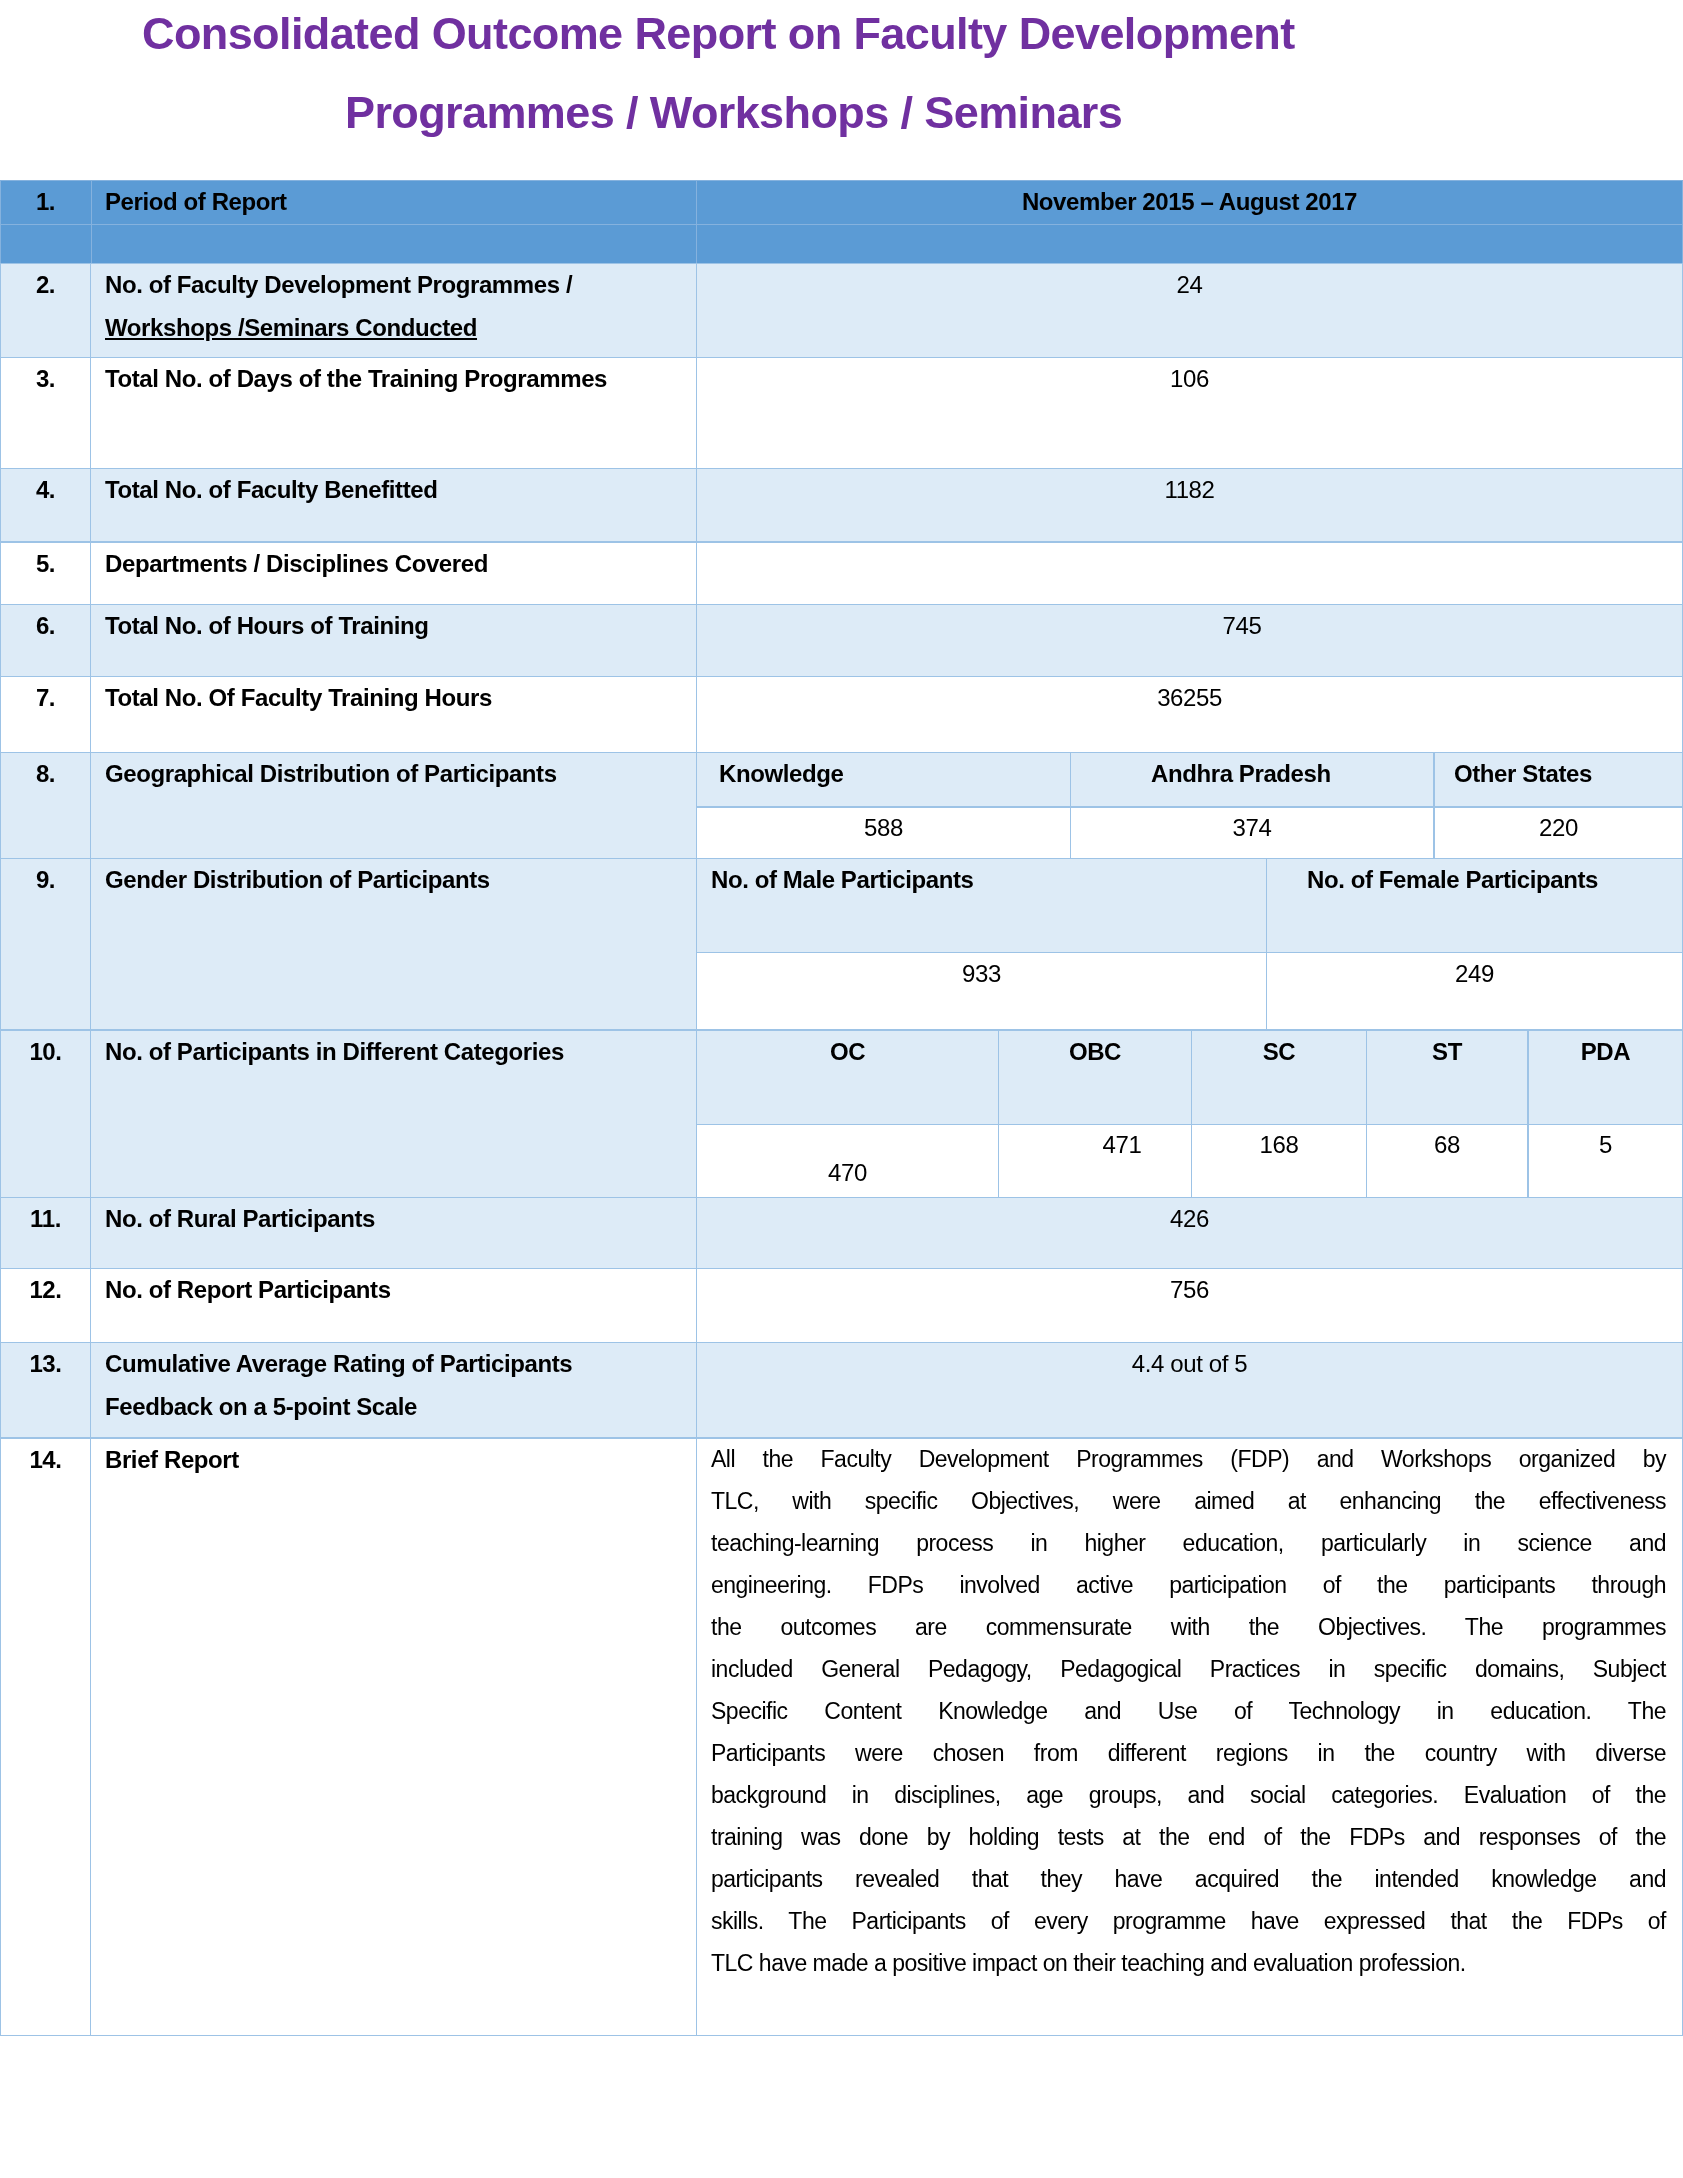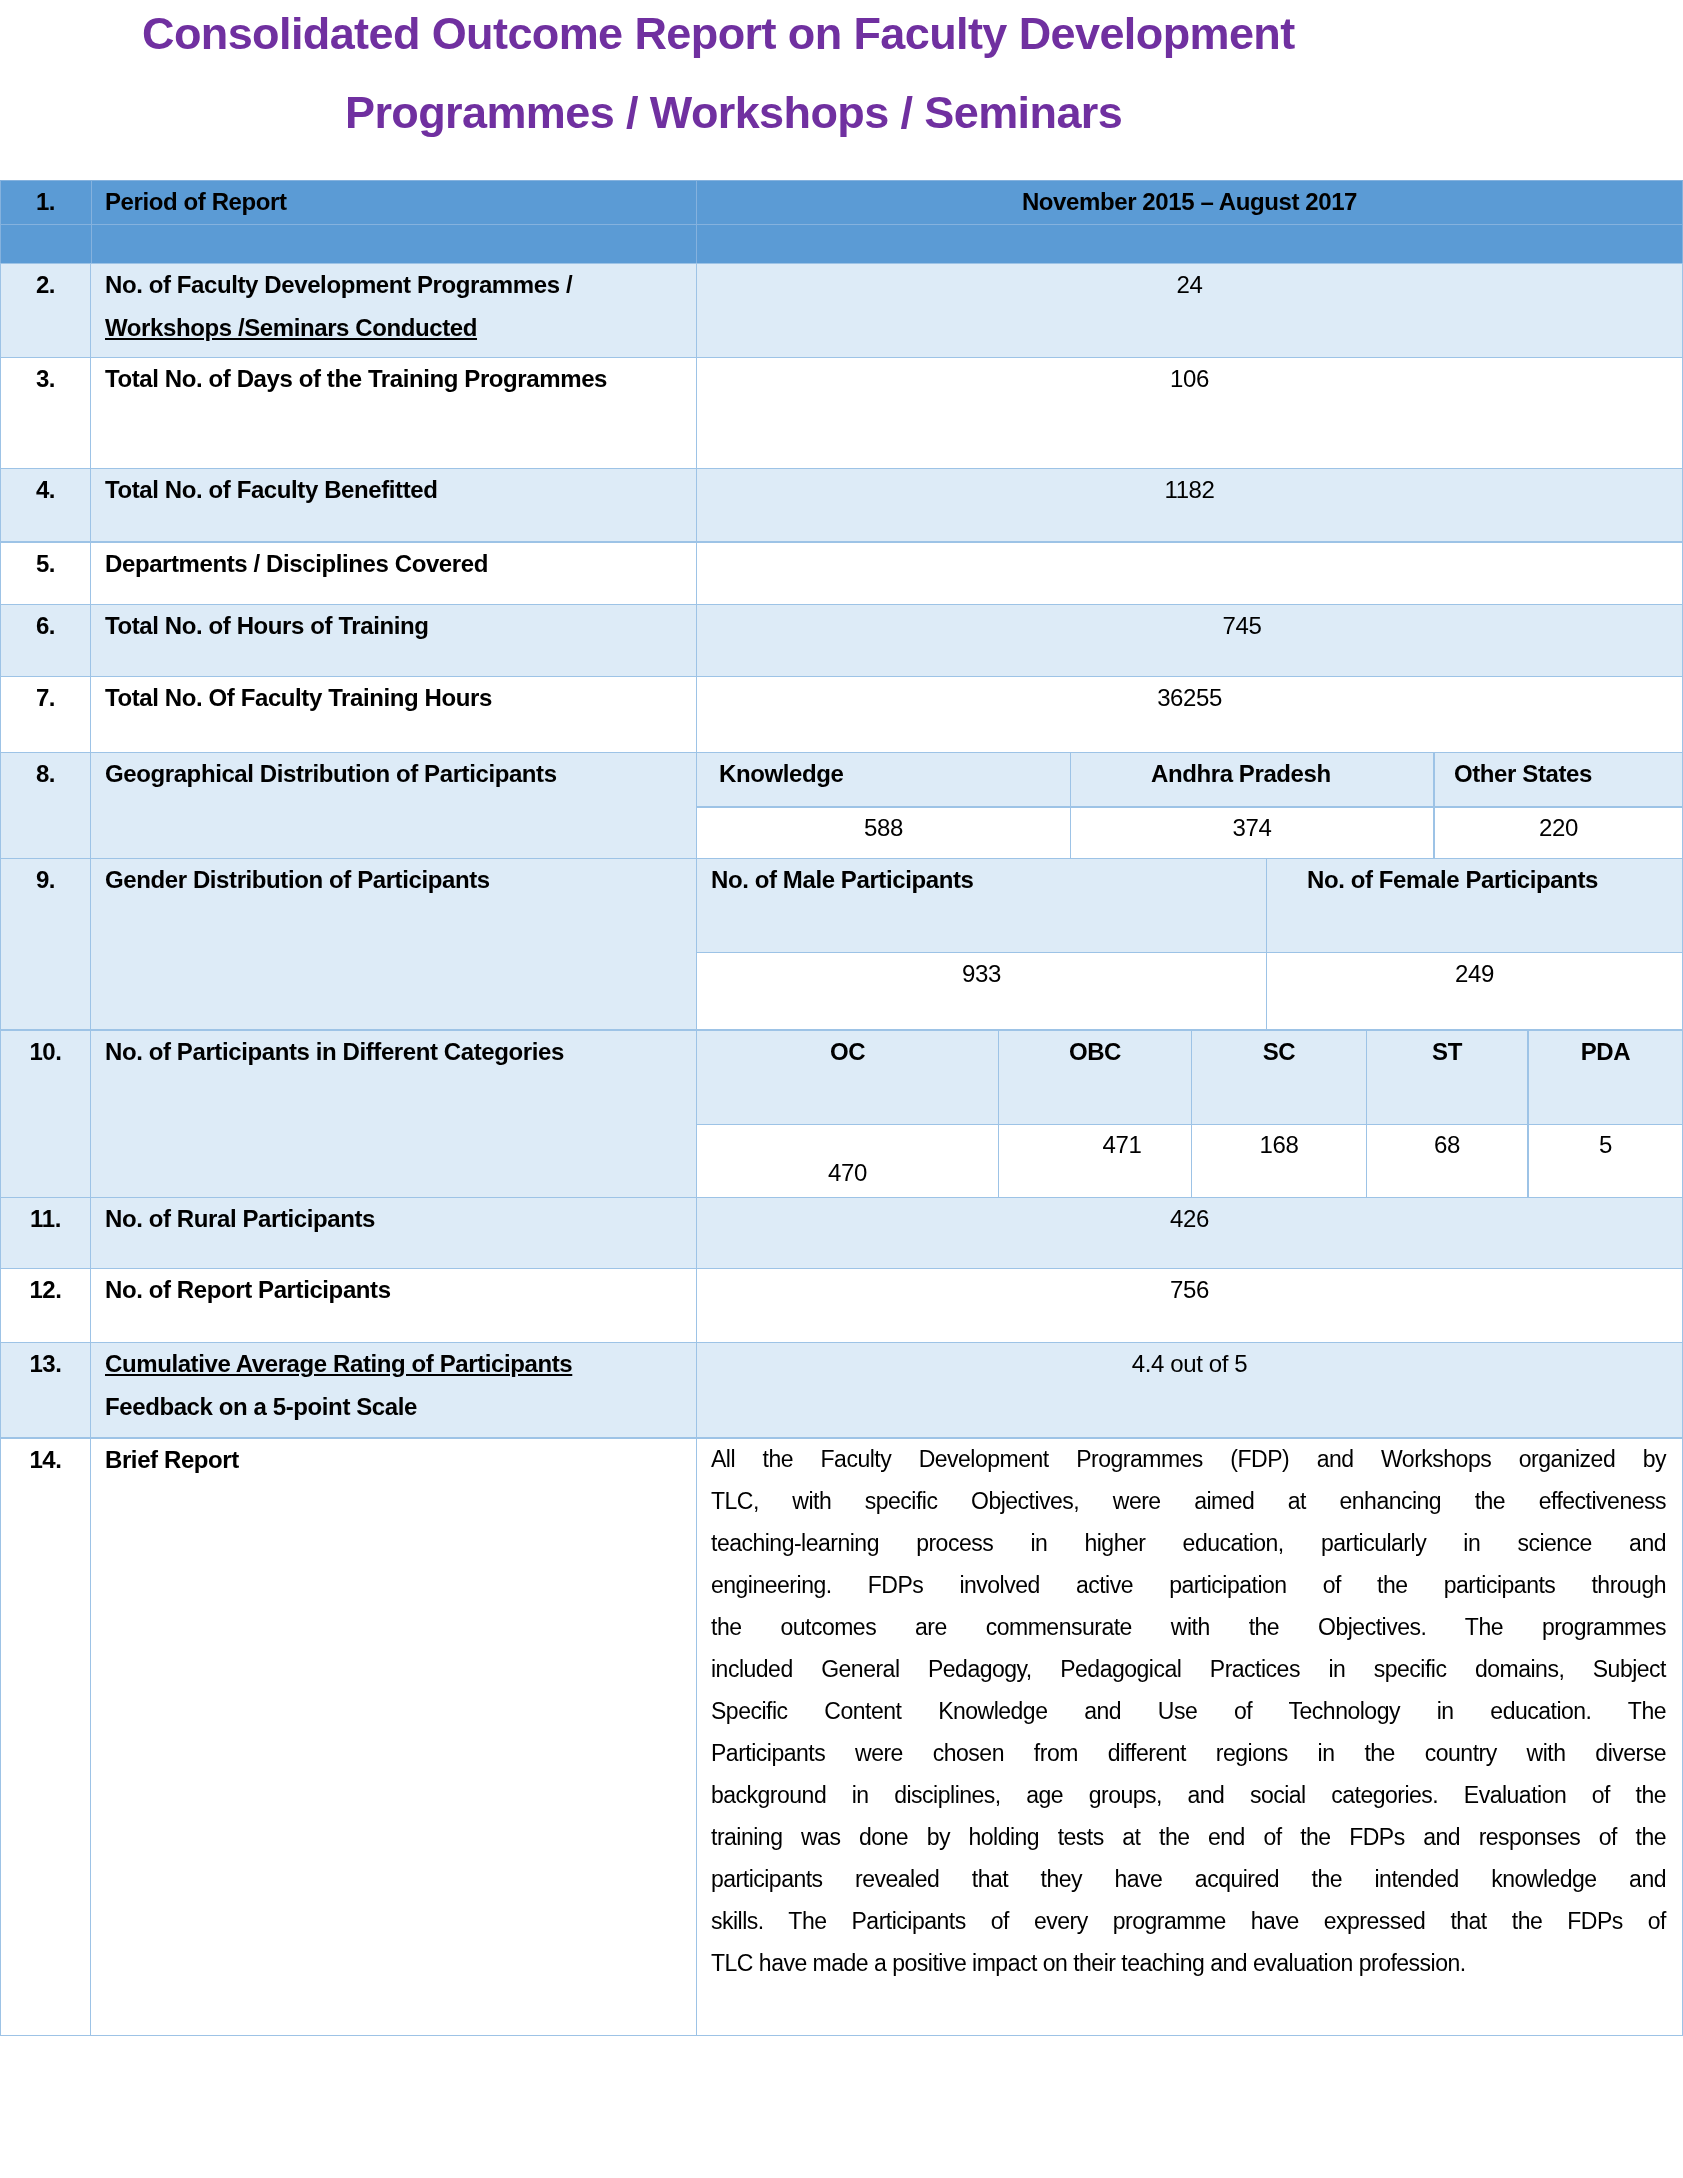--- a/index.html
+++ b/index.html
@@ -151,21 +151,21 @@
   <div class="cell white" style="left:90px;top:1268px;width:607px;height:75px;"></div>
   <div class="cell white" style="left:696px;top:1268px;width:987px;height:75px;"></div>
   <div class="txt b num" style="top:1268px;">12.</div>
   <div class="txt b lbl" style="top:1268px;">No. of Report Participants</div>
   <div class="txt c" style="top:1268px;left:696px;width:987px;">756</div>
 
   <div class="cell blue" style="left:0;top:1342px;width:91px;height:96px;"></div>
   <div class="cell blue" style="left:90px;top:1342px;width:607px;height:96px;"></div>
   <div class="cell blue" style="left:696px;top:1342px;width:987px;height:96px;"></div>
   <div class="txt b num" style="top:1342px;">13.</div>
-  <div class="txt b lbl" style="top:1342px;text-decoration:underline;">Cumulative Average Rating of Participants</div>
+  <div class="txt b lbl" style="top:1342px;">Cumulative Average Rating of Participants</div>
   <div class="txt b lbl" style="top:1385px;">Feedback on a 5-point Scale</div>
   <div class="txt c" style="top:1342px;left:696px;width:987px;">4.4 out of 5</div>
 
   <div class="cell white" style="left:0;top:1438px;width:91px;height:598px;"></div>
   <div class="cell white" style="left:90px;top:1438px;width:607px;height:598px;"></div>
   <div class="cell white" style="left:696px;top:1438px;width:987px;height:598px;"></div>
   <div class="txt b num" style="top:1438px;">14.</div>
   <div class="txt b lbl" style="top:1438px;">Brief Report</div>
   <div class="para">
     <span>All the Faculty Development Programmes (FDP) and Workshops organized by</span>

